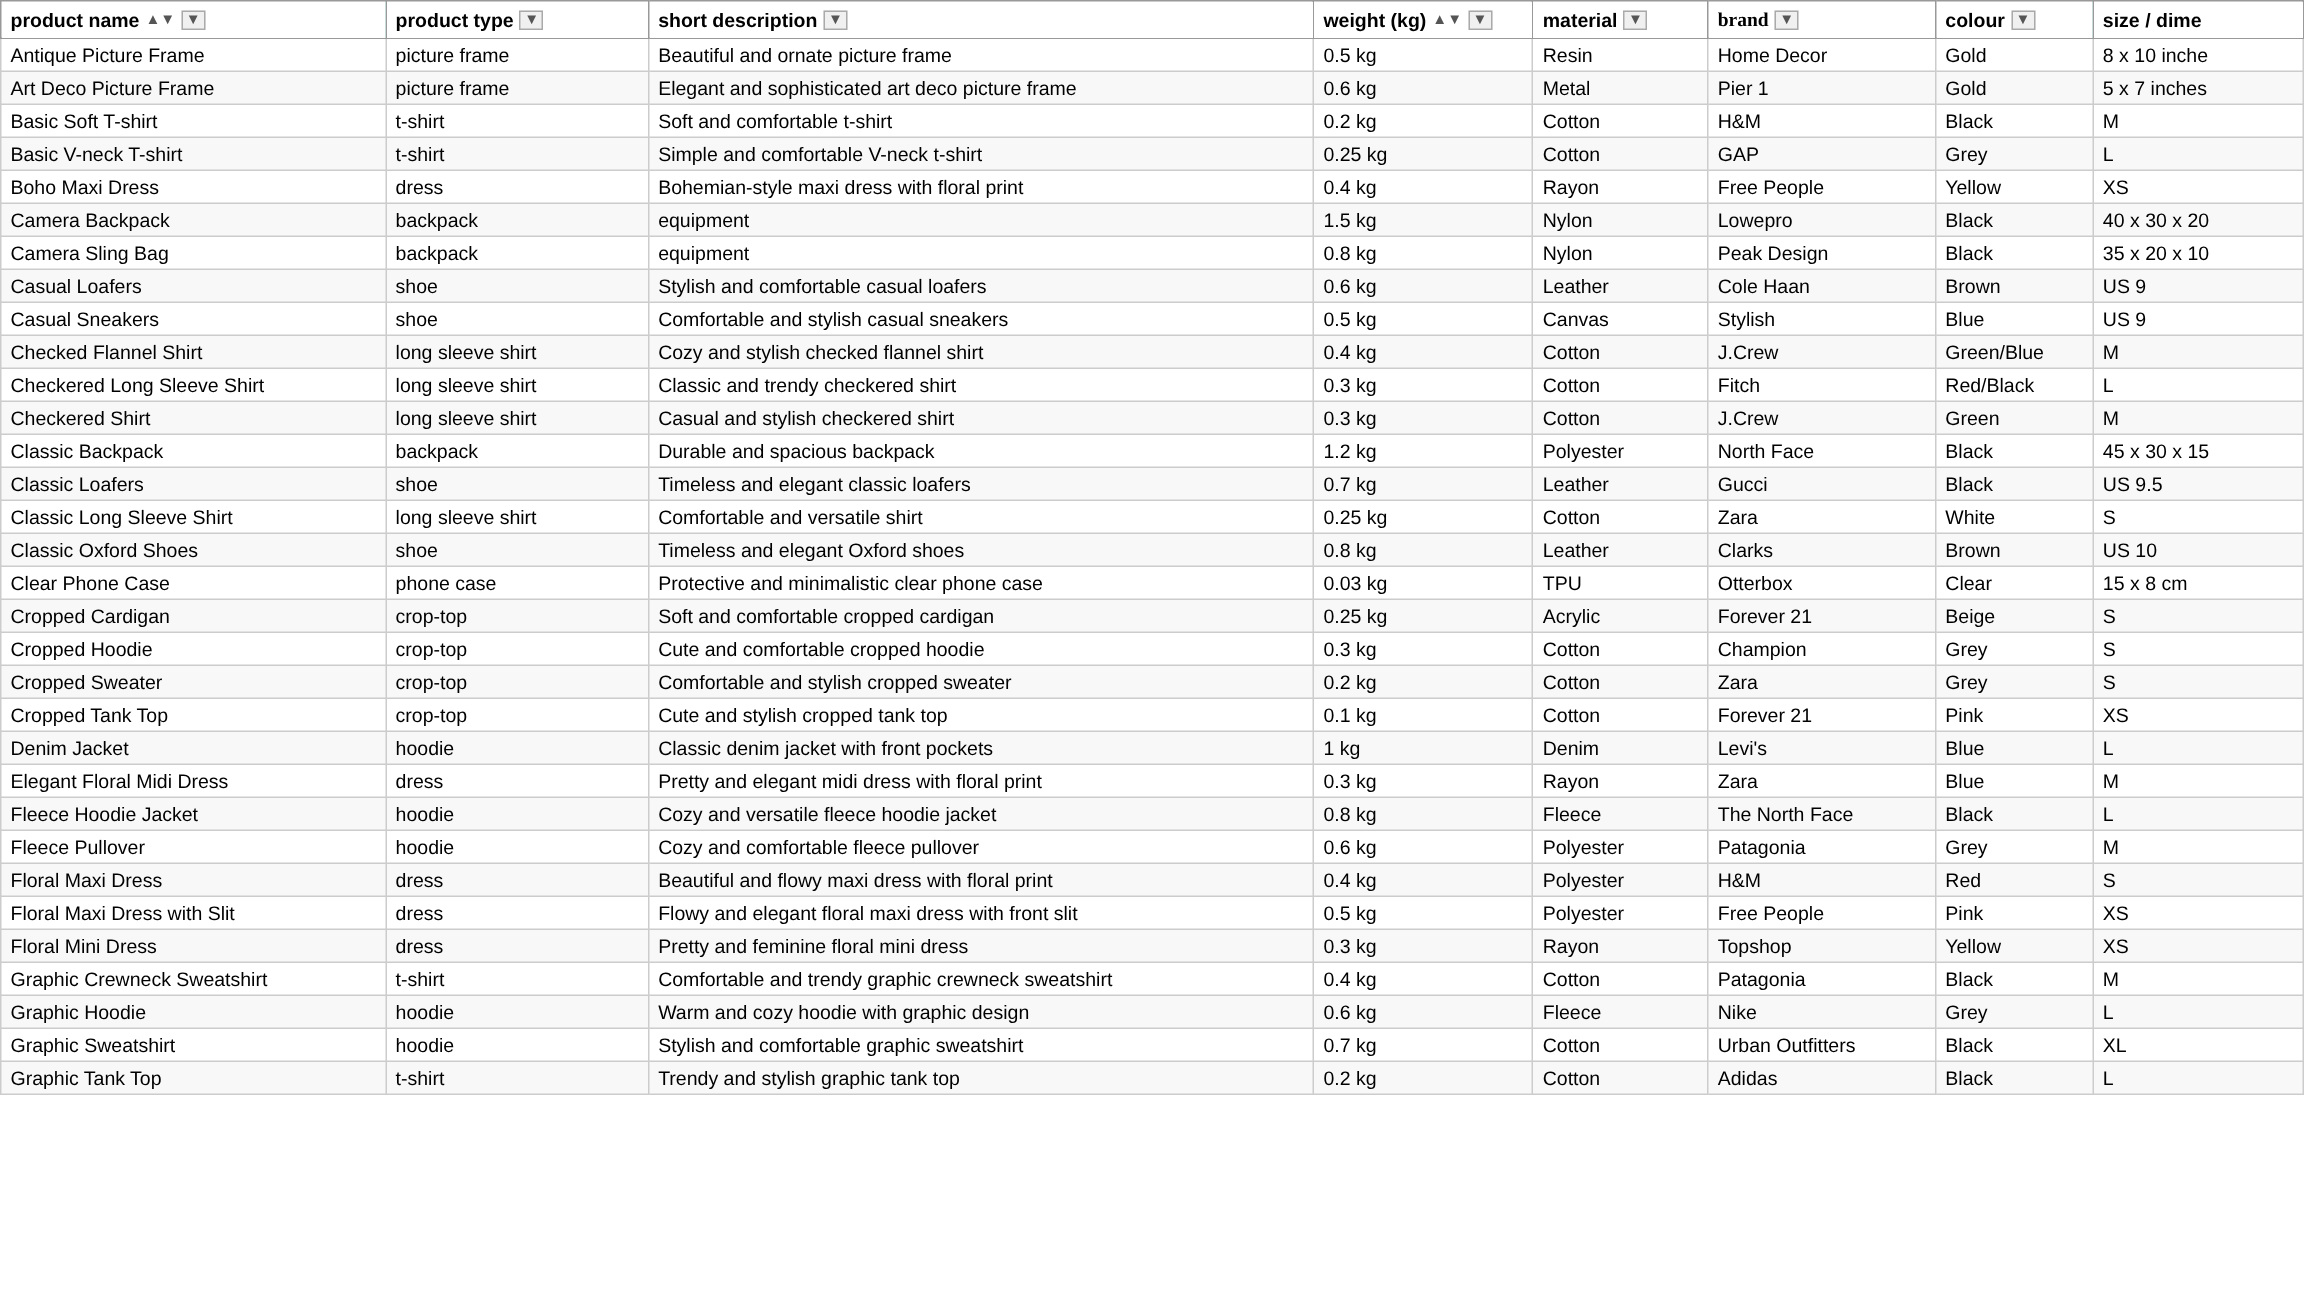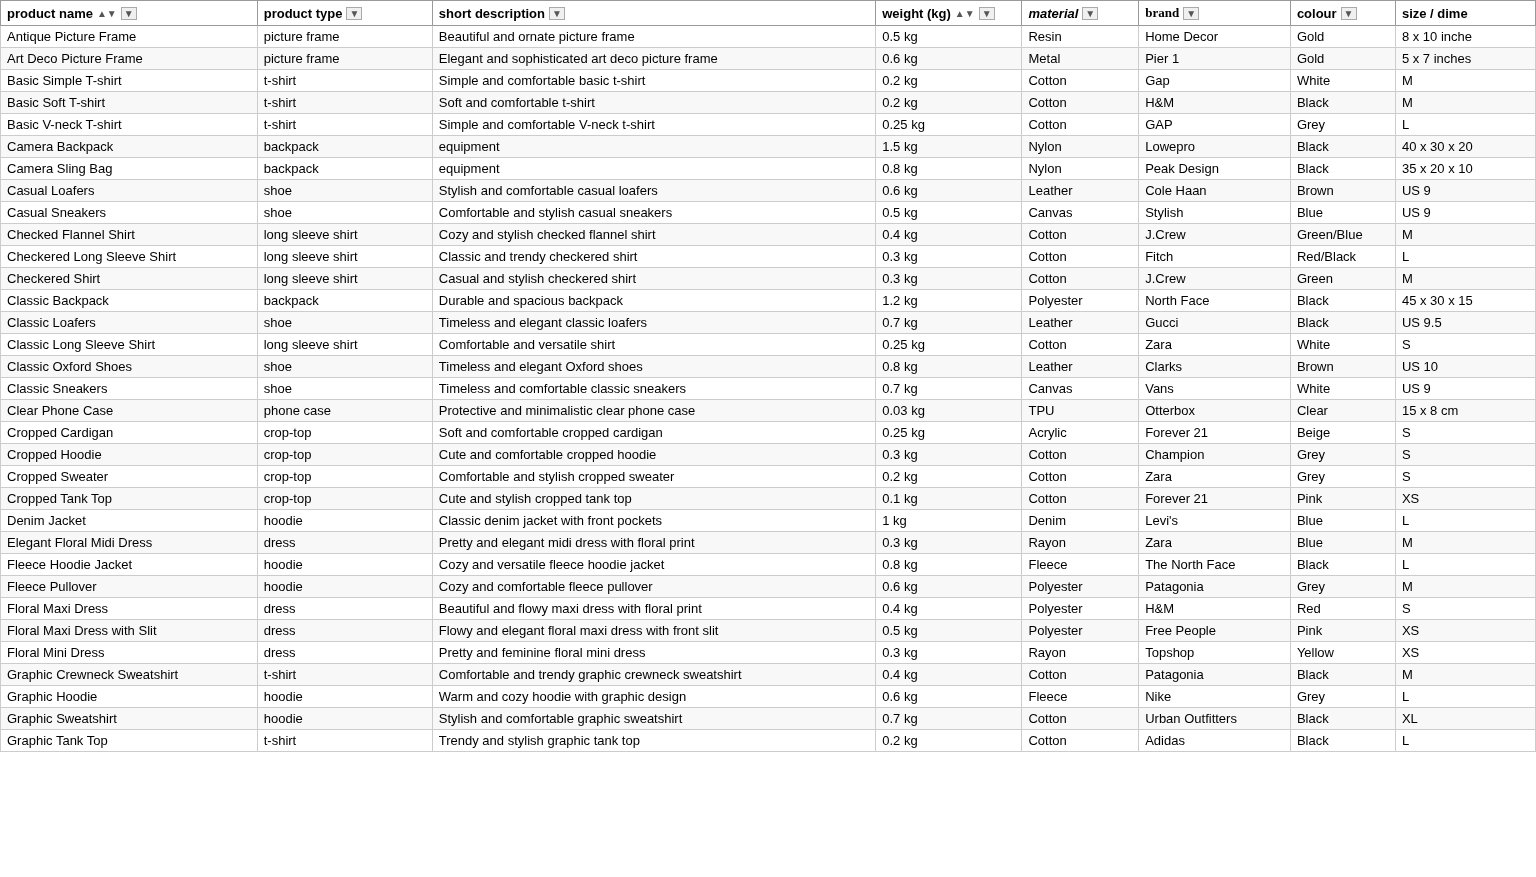--- a/index.html
+++ b/index.html
@@ -59,21 +59,21 @@
     tbody tr:nth-child(odd) {
       background: #fff;
     }
     tbody tr:nth-child(even) {
       background: #f8f8f8;
     }
     .col-product-name { min-width: 220px; }
     .col-product-type { min-width: 150px; text-align: center; }
     .col-short-desc { min-width: 380px; }
     .col-weight { min-width: 90px; }
-    .col-material { min-width: 100px; font-style: italic; }
+    .col-material { min-width: 100px; }
     .col-brand { min-width: 130px; font-family: Liberation Serif, serif; }
     .col-colour { min-width: 90px; }
     .col-size { min-width: 120px; }
   </style>
 </head>
 <body>
 
 <div class="table-container">
   <table>
     <thead>
@@ -144,48 +144,48 @@
           <td>Art Deco Picture Frame</td>
           <td>picture frame</td>
           <td>Elegant and sophisticated art deco picture frame</td>
           <td>0.6 kg</td>
           <td>Metal</td>
           <td>Pier 1</td>
           <td>Gold</td>
           <td>5 x 7 inches</td>
         </tr>
         <tr>
-          <td>Basic Simple T-shirt</td>
-          <td>t-shirt</td>
-          <td>Simple and comfortable basic t-shirt</td>
-          <td>0.2 kg</td>
-          <td>Cotton</td>
-          <td>Gap</td>
-          <td>White</td>
-          <td>M</td>
-        </tr>
-        <tr>
           <td>Basic Soft T-shirt</td>
           <td>t-shirt</td>
           <td>Soft and comfortable t-shirt</td>
           <td>0.2 kg</td>
           <td>Cotton</td>
           <td>H&amp;M</td>
           <td>Black</td>
           <td>M</td>
         </tr>
         <tr>
           <td>Basic V-neck T-shirt</td>
           <td>t-shirt</td>
           <td>Simple and comfortable V-neck t-shirt</td>
           <td>0.25 kg</td>
           <td>Cotton</td>
           <td>GAP</td>
           <td>Grey</td>
           <td>L</td>
+        </tr>
+        <tr>
+          <td>Boho Maxi Dress</td>
+          <td>dress</td>
+          <td>Bohemian-style maxi dress with floral print</td>
+          <td>0.4 kg</td>
+          <td>Rayon</td>
+          <td>Free People</td>
+          <td>Yellow</td>
+          <td>XS</td>
         </tr>
         <tr>
           <td>Camera Backpack</td>
           <td>backpack</td>
           <td>equipment</td>
           <td>1.5 kg</td>
           <td>Nylon</td>
           <td>Lowepro</td>
           <td>Black</td>
           <td>40 x 30 x 20</td>
@@ -284,30 +284,20 @@
           <td>Classic Oxford Shoes</td>
           <td>shoe</td>
           <td>Timeless and elegant Oxford shoes</td>
           <td>0.8 kg</td>
           <td>Leather</td>
           <td>Clarks</td>
           <td>Brown</td>
           <td>US 10</td>
         </tr>
         <tr>
-          <td>Classic Sneakers</td>
-          <td>shoe</td>
-          <td>Timeless and comfortable classic sneakers</td>
-          <td>0.7 kg</td>
-          <td>Canvas</td>
-          <td>Vans</td>
-          <td>White</td>
-          <td>US 9</td>
-        </tr>
-        <tr>
           <td>Clear Phone Case</td>
           <td>phone case</td>
           <td>Protective and minimalistic clear phone case</td>
           <td>0.03 kg</td>
           <td>TPU</td>
           <td>Otterbox</td>
           <td>Clear</td>
           <td>15 x 8 cm</td>
         </tr>
         <tr>

